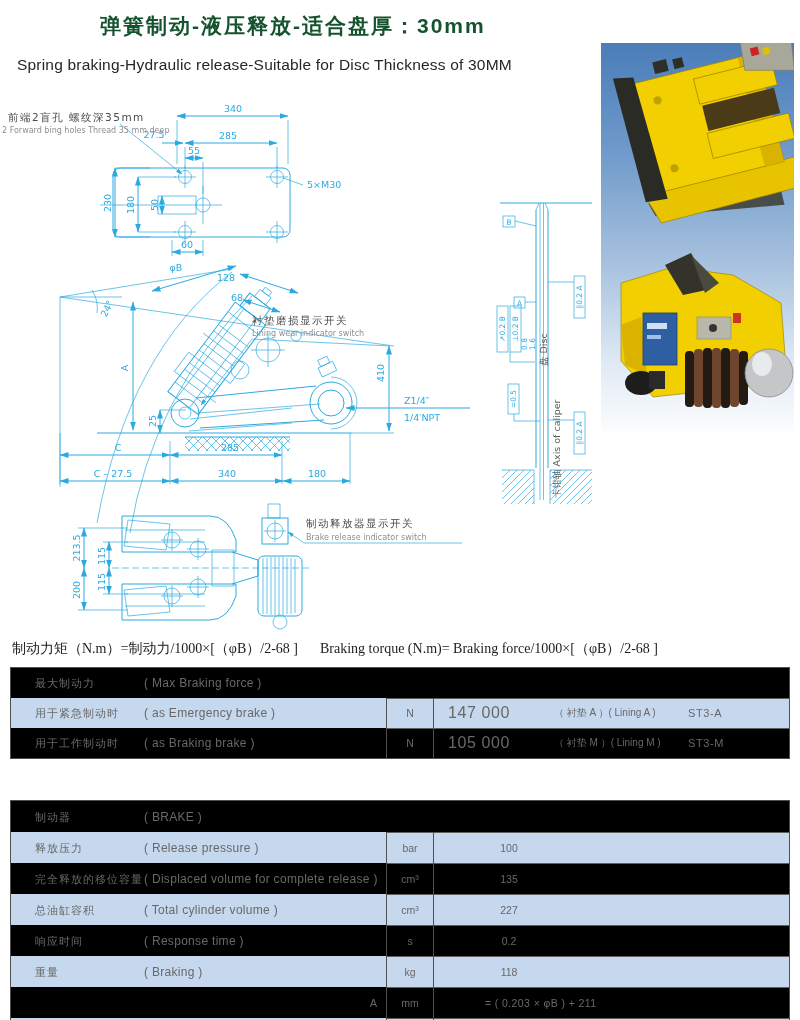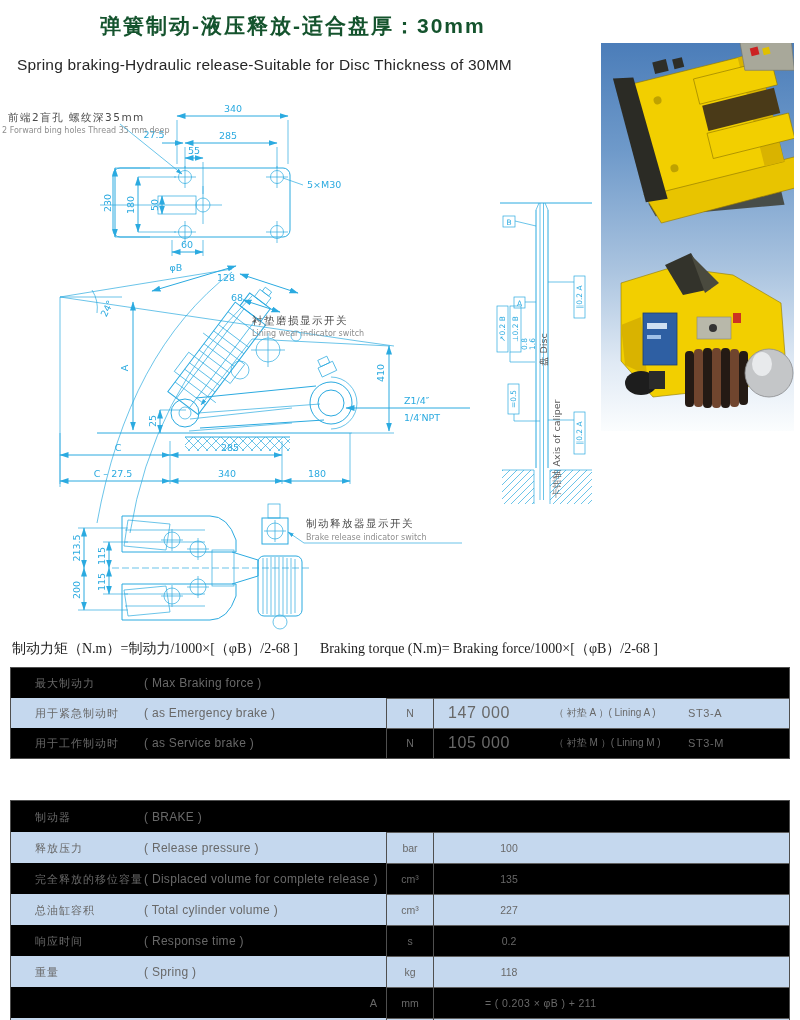--- a/index.html
+++ b/index.html
@@ -332,21 +332,21 @@
     <div class="trow hl datarow">
       <span class="cellcn">用于紧急制动时</span>
       <span class="cellen">( as Emergency brake )</span>
       <span class="unit">N</span>
       <span class="v1">147 000</span>
       <span class="lin">（ 衬垫 A ）( Lining A )</span>
       <span class="code">ST3-A</span>
     </div>
     <div class="trow datarow">
       <span class="cellcn">用于工作制动时</span>
-      <span class="cellen">( as Service brake )</span>
+      <span class="cellen">( as Braking brake )</span>
       <span class="unit">N</span>
       <span class="v1">105 000</span>
       <span class="lin">（ 衬垫 M ）( Lining M )</span>
       <span class="code">ST3-M</span>
     </div>
   </div>
 
   <div class="tbl t2" style="top:800px;">
     <div class="trow">
       <span class="cellcn">制动器</span>
@@ -371,21 +371,21 @@
       <span class="valc">227</span>
     </div>
     <div class="trow datarow">
       <span class="cellcn">响应时间</span>
       <span class="cellen">( Response time )</span>
       <span class="unit">s</span>
       <span class="valc">0.2</span>
     </div>
     <div class="trow hl datarow">
       <span class="cellcn">重量</span>
-      <span class="cellen">( Spring )</span>
+      <span class="cellen">( Braking )</span>
       <span class="unit">kg</span>
       <span class="valc">118</span>
     </div>
     <div class="trow datarow">
       <span class="rlabel">A</span>
       <span class="unit">mm</span>
       <span class="vall">= ( 0.203 × φB ) + 211</span>
     </div>
     <div class="trow hl datarow">
       <span class="rlabel">C</span>

